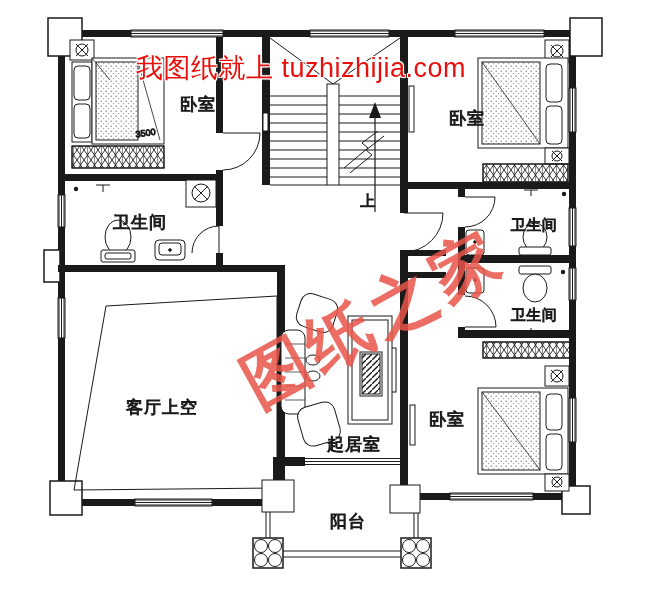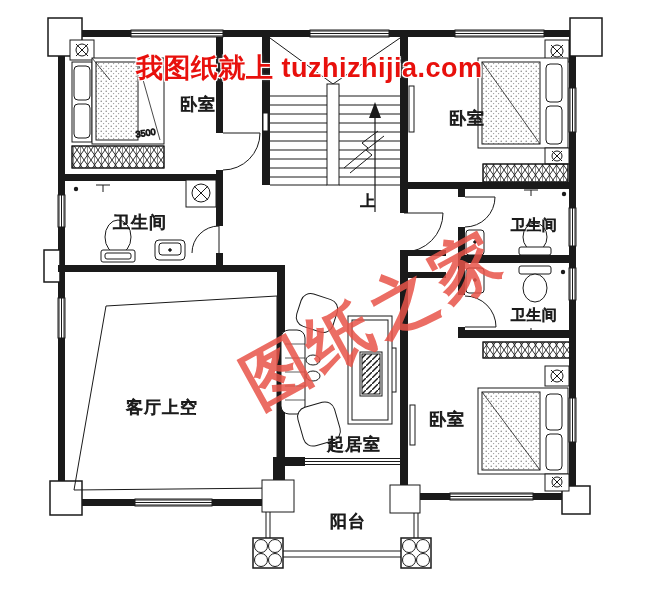--- a/index.html
+++ b/index.html
@@ -7,21 +7,21 @@
     position:relative;width:650px;height:590px;background:#ffffff;overflow:hidden;
     font-family:"Liberation Sans","DejaVu Sans",sans-serif;
   }
   svg{position:absolute;left:0;top:0;}
   svg text{font-family:"Liberation Sans","DejaVu Sans",sans-serif;fill:#1f1f1f;}
   .room-label{font-size:17px;letter-spacing:1px;}
   .small-label{font-size:15px;letter-spacing:0.5px;}
   .dim-label{font-size:9px;fill:#333;}
   .wm-top{
     position:absolute;left:136px;top:50px;width:400px;
-    font-size:27px;font-weight:bold;letter-spacing:0.5px;white-space:nowrap;
+    font-size:27px;font-weight:normal;letter-spacing:0.5px;white-space:nowrap;
     text-shadow:-1px -1px 0 #fff,1px -1px 0 #fff,-1px 1px 0 #fff,1px 1px 0 #fff,0 0 3px #fff;
     z-index:5;
   }
   .wm-diag{
     position:absolute;left:158px;top:258px;width:430px;height:120px;
     font-size:66px;font-weight:bold;letter-spacing:6px;text-align:center;line-height:120px;
     transform:rotate(-29deg);opacity:0.85;z-index:5;white-space:nowrap;
   }
 </style>
 </head>

